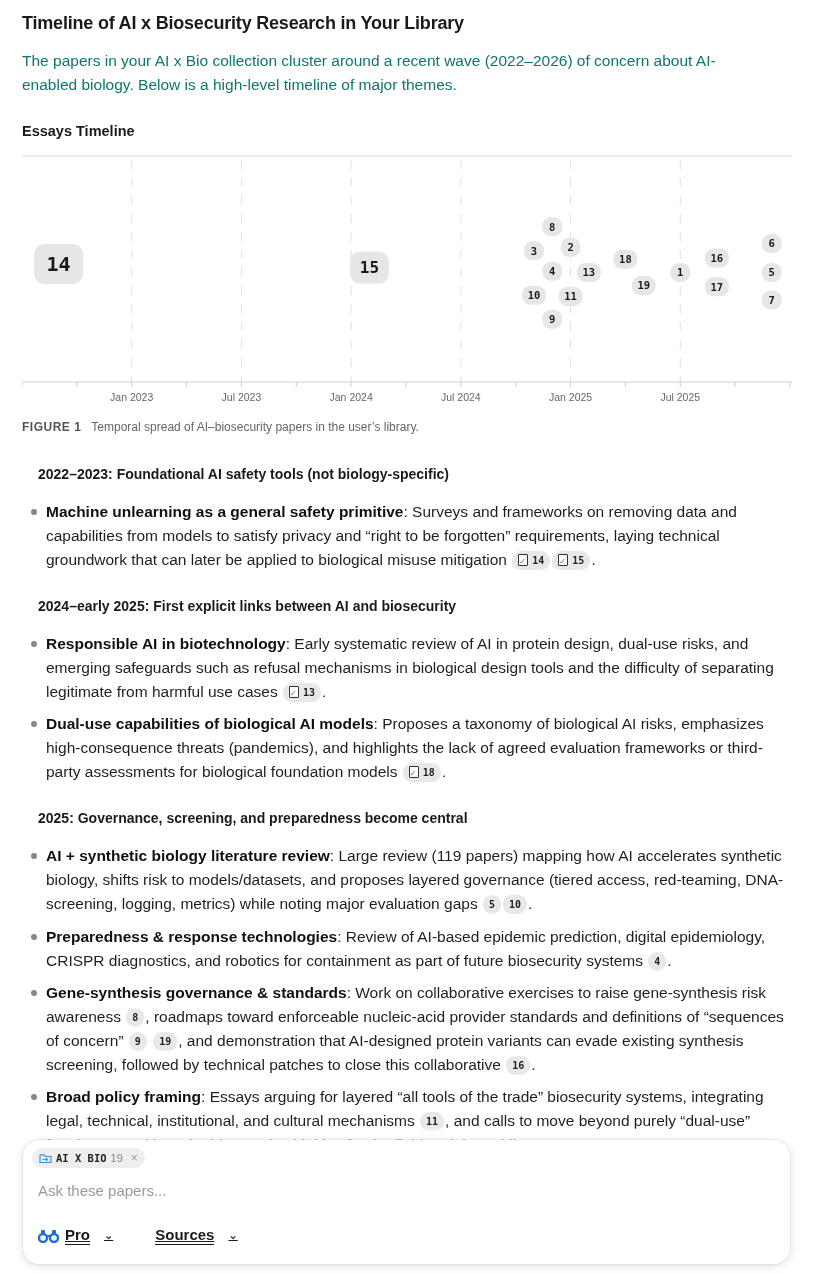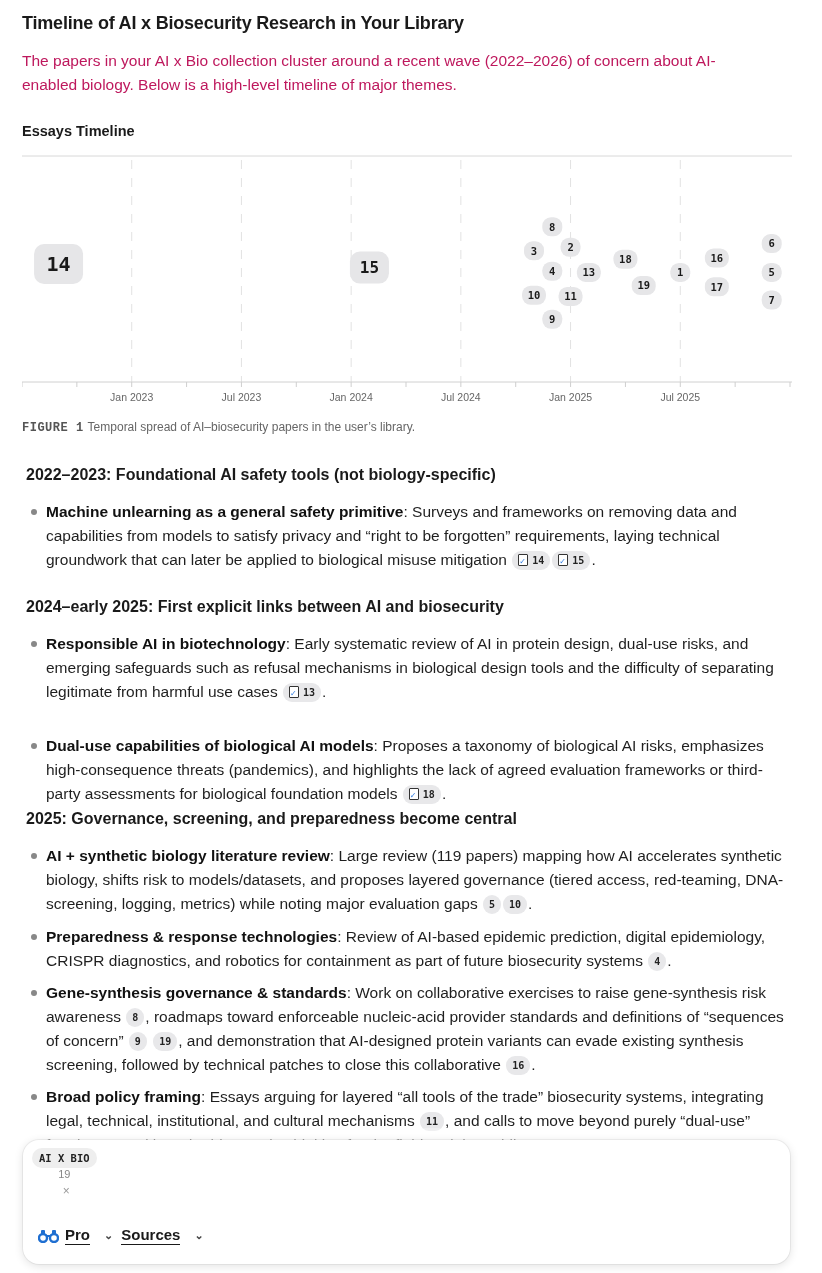--- a/index.html
+++ b/index.html
@@ -1,41 +1,41 @@
 <!DOCTYPE html>
 <html><head>
 <meta charset="utf-8">
 <style>
   * { box-sizing: border-box; margin: 0; padding: 0; }
   html, body { width: 822px; height: 1273px; overflow: hidden; background: #ffffff; }
   body { font-family: "Liberation Sans", sans-serif; color: #1a1a1a; position: relative; }
   .content { position: absolute; left: 22px; top: 0; width: 770px; }
   h1.title { position: absolute; top: 13px; left: 0; font-size: 18px; font-weight: bold; letter-spacing: -0.2px; }
-  .intro { position: absolute; top: 49px; left: 0; width: 740px; font-size: 15.5px; line-height: 24px; color: #be185d; }
+  .intro { position: absolute; top: 49px; left: 0; width: 740px; font-size: 15.5px; line-height: 24px; color: #0f766e; }
   .chart-title { position: absolute; top: 123px; left: 0; font-size: 14.5px; font-weight: bold; }
   #chart { position: absolute; top: 150px; left: 0; width: 770px; height: 262px; }
   .caption { position: absolute; top: 420px; left: 0; font-size: 12px; color: #666; }
-  .caption .fig { font-family: Liberation Mono, monospace; font-weight: bold; color: #555; margin-right: 4px; letter-spacing: 0.5px; }
-  .sec-h { position: absolute; left: 4px; font-size: 16px; font-weight: bold; }
+  .caption .fig { font-family: Liberation Sans, sans-serif; font-weight: bold; color: #555; margin-right: 10px; letter-spacing: 0.5px; }
+  .sec-h { position: absolute; left: 16px; font-size: 14px; font-weight: bold; }
   .bul { position: absolute; left: 0; width: 770px; font-size: 15.5px; line-height: 24px; color: #1f1f1f; padding-left: 24px; }
   .bul::before { content: ""; position: absolute; left: 9px; top: 9px; width: 6px; height: 6px; border-radius: 50%; background: #888; }
   .bul b { font-weight: bold; color: #111; }
   .cite { display: inline-block; background: #e8e8ea; border-radius: 9px; padding: 0 6px; height: 19px; line-height: 19px; font-family: "DejaVu Sans Mono", monospace; font-size: 10px; font-weight: bold; color: #222; vertical-align: 1px; margin: 0 1px; }
   .cite .doc { display: inline-block; width: 10px; height: 12px; border: 1.3px solid #333; border-radius: 1px; margin-right: 4px; vertical-align: -2px; position: relative; background: #fff; }
   .cite .doc::after { content: "✓"; position: absolute; left: 0px; top: -3px; font-size: 8px; color: #2f7be0; font-family: "DejaVu Sans", sans-serif; }
   
   .fade { position: absolute; left: 0; top: 1128px; width: 822px; height: 145px; background: linear-gradient(to bottom, rgba(255,255,255,0.3), #fff 20%); }
   .composer { position: absolute; left: 23px; top: 1140px; width: 767px; height: 124px; background: #fff; border-radius: 16px; box-shadow: 0 2px 10px rgba(0,0,0,0.12), 0 0 0 1px rgba(0,0,0,0.05); }
-  .chip { position: absolute; left: 9px; top: 8px; height: 20px; background: #eeeeee; border-radius: 10px; padding: 0 7px; display: flex; align-items: center; gap: 4px; font-size: 11px; flex-direction: column; }
+  .chip { position: absolute; left: 9px; top: 8px; height: 20px; background: #eeeeee; border-radius: 10px; padding: 0 7px; display: flex; align-items: center; gap: 4px; font-size: 11px; }
   .chip .lbl { font-family: "DejaVu Sans Mono", monospace; font-weight: bold; font-size: 10.5px; color: #222; }
   .chip .cnt { color: #888; font-size: 11px; }
   .chip .x { color: #999; font-size: 12px; margin-left: 4px; cursor: pointer; }
   .ask { position: absolute; left: 15px; top: 42px; width: 700px; border: none; outline: none; font-size: 15px; font-family: "Liberation Sans", sans-serif; color: #333; background: transparent; }
   .ask::placeholder { color: #9a9a9a; }
-  .toolbar-l { position: absolute; left: 15px; top: 86px; display: flex; align-items: center; gap: 8px; }
+  .toolbar-l { position: absolute; left: 15px; top: 86px; display: flex; align-items: center; gap: 20px; text-decoration: underline; }
   .tbtn { display: flex; align-items: center; gap: 6px; font-size: 15px; font-weight: bold; color: #1a1a1a; cursor: pointer; }
   .tbtn .u { border-bottom: 1.5px solid #1a1a1a; line-height: 18px; }
   .chev { font-size: 11px; color: #444; margin-left: 8px; }
   .toolbar-r { position: absolute; right: 9px; top: 80px; display: flex; align-items: center; }
   .send { width: 36px; height: 34px; border-radius: 9px; background: #6cb7f5; display: flex; align-items: center; justify-content: center; margin-left: 22px; cursor: pointer; }
   svg text { font-family: "DejaVu Sans Mono", monospace; }
 </style>
 </head>
 <body>
 
@@ -162,21 +162,21 @@
   <div class="bul" style="top:500px">
     <b>Machine unlearning as a general safety primitive</b><span>: Surveys and frameworks on removing data and capabilities from models to satisfy privacy and “right to be forgotten” requirements, laying technical groundwork that can later be applied to biological misuse mitigation</span>
     <span class="cite"><span class="doc"></span><span>14</span></span><span class="cite"><span class="doc"></span><span>15</span></span><span>.</span>
   </div>
 
   <div class="sec-h" style="top:598px">2024–early 2025: First explicit links between AI and biosecurity</div>
   <div class="bul" style="top:632px">
     <b>Responsible AI in biotechnology</b><span>: Early systematic review of AI in protein design, dual-use risks, and emerging safeguards such as refusal mechanisms in biological design tools and the difficulty of separating legitimate from harmful use cases</span>
     <span class="cite"><span class="doc"></span><span>13</span></span><span>.</span>
   </div>
-  <div class="bul" style="top:734px">
+  <div class="bul" style="top:712px">
     <b>Dual-use capabilities of biological AI models</b><span>: Proposes a taxonomy of biological AI risks, emphasizes high-consequence threats (pandemics), and highlights the lack of agreed evaluation frameworks or third-party assessments for biological foundation models</span>
     <span class="cite"><span class="doc"></span><span>18</span></span><span>.</span>
   </div>
 
   <div class="sec-h" style="top:810px">2025: Governance, screening, and preparedness become central</div>
   <div class="bul" style="top:844px">
     <b>AI + synthetic biology literature review</b><span>: Large review (119 papers) mapping how AI accelerates synthetic biology, shifts risk to models/datasets, and proposes layered governance (tiered access, red-teaming, DNA-screening, logging, metrics) while noting major evaluation gaps</span>
     <span class="cite">5</span><span class="cite">10</span><span>.</span>
   </div>
   <div class="bul" style="top:925px">
@@ -200,30 +200,31 @@
 <div class="composer">
   <div class="chip">
     <svg width="13" height="11" viewBox="0 0 13 11">
         <path d="M1 2.5 V9.5 H12 V3.5 H6.5 L5 1.8 H1.5 Z" fill="none" stroke="#3d8fe0" stroke-width="1.2"></path>
         <path d="M3.5 6.5 H8.5 M7 5 L8.5 6.5 L7 8" fill="none" stroke="#3d8fe0" stroke-width="1.1"></path>
       </svg>
     <span class="lbl">AI X BIO</span>
     <span class="cnt">19</span>
     <span class="x">×</span>
   </div>
+  <input class="ask" type="text" placeholder="Ask these papers..." style="">
   <div class="toolbar-l">
     <div class="tbtn">
       <svg width="21" height="14" viewBox="0 0 21 14">
           <circle cx="5" cy="9" r="4" fill="none" stroke="#1f6fd1" stroke-width="2.4"></circle>
           <circle cx="16" cy="9" r="4" fill="none" stroke="#1f6fd1" stroke-width="2.4"></circle>
           <rect x="3" y="1" width="4" height="5" rx="1" fill="#1f6fd1"></rect>
           <rect x="14" y="1" width="4" height="5" rx="1" fill="#1f6fd1"></rect>
           <rect x="8" y="6" width="5" height="2" fill="#1f6fd1"></rect>
         </svg>
       <span class="u">Pro</span>
       <span class="chev">⌄</span>
     </div>
-    <div class="tbtn" style="">
+    <div class="tbtn" style="margin-left:22px">
       <span class="u">Sources</span>
       <span class="chev">⌄</span>
     </div>
   </div>
 </div>
 
 </body></html>

